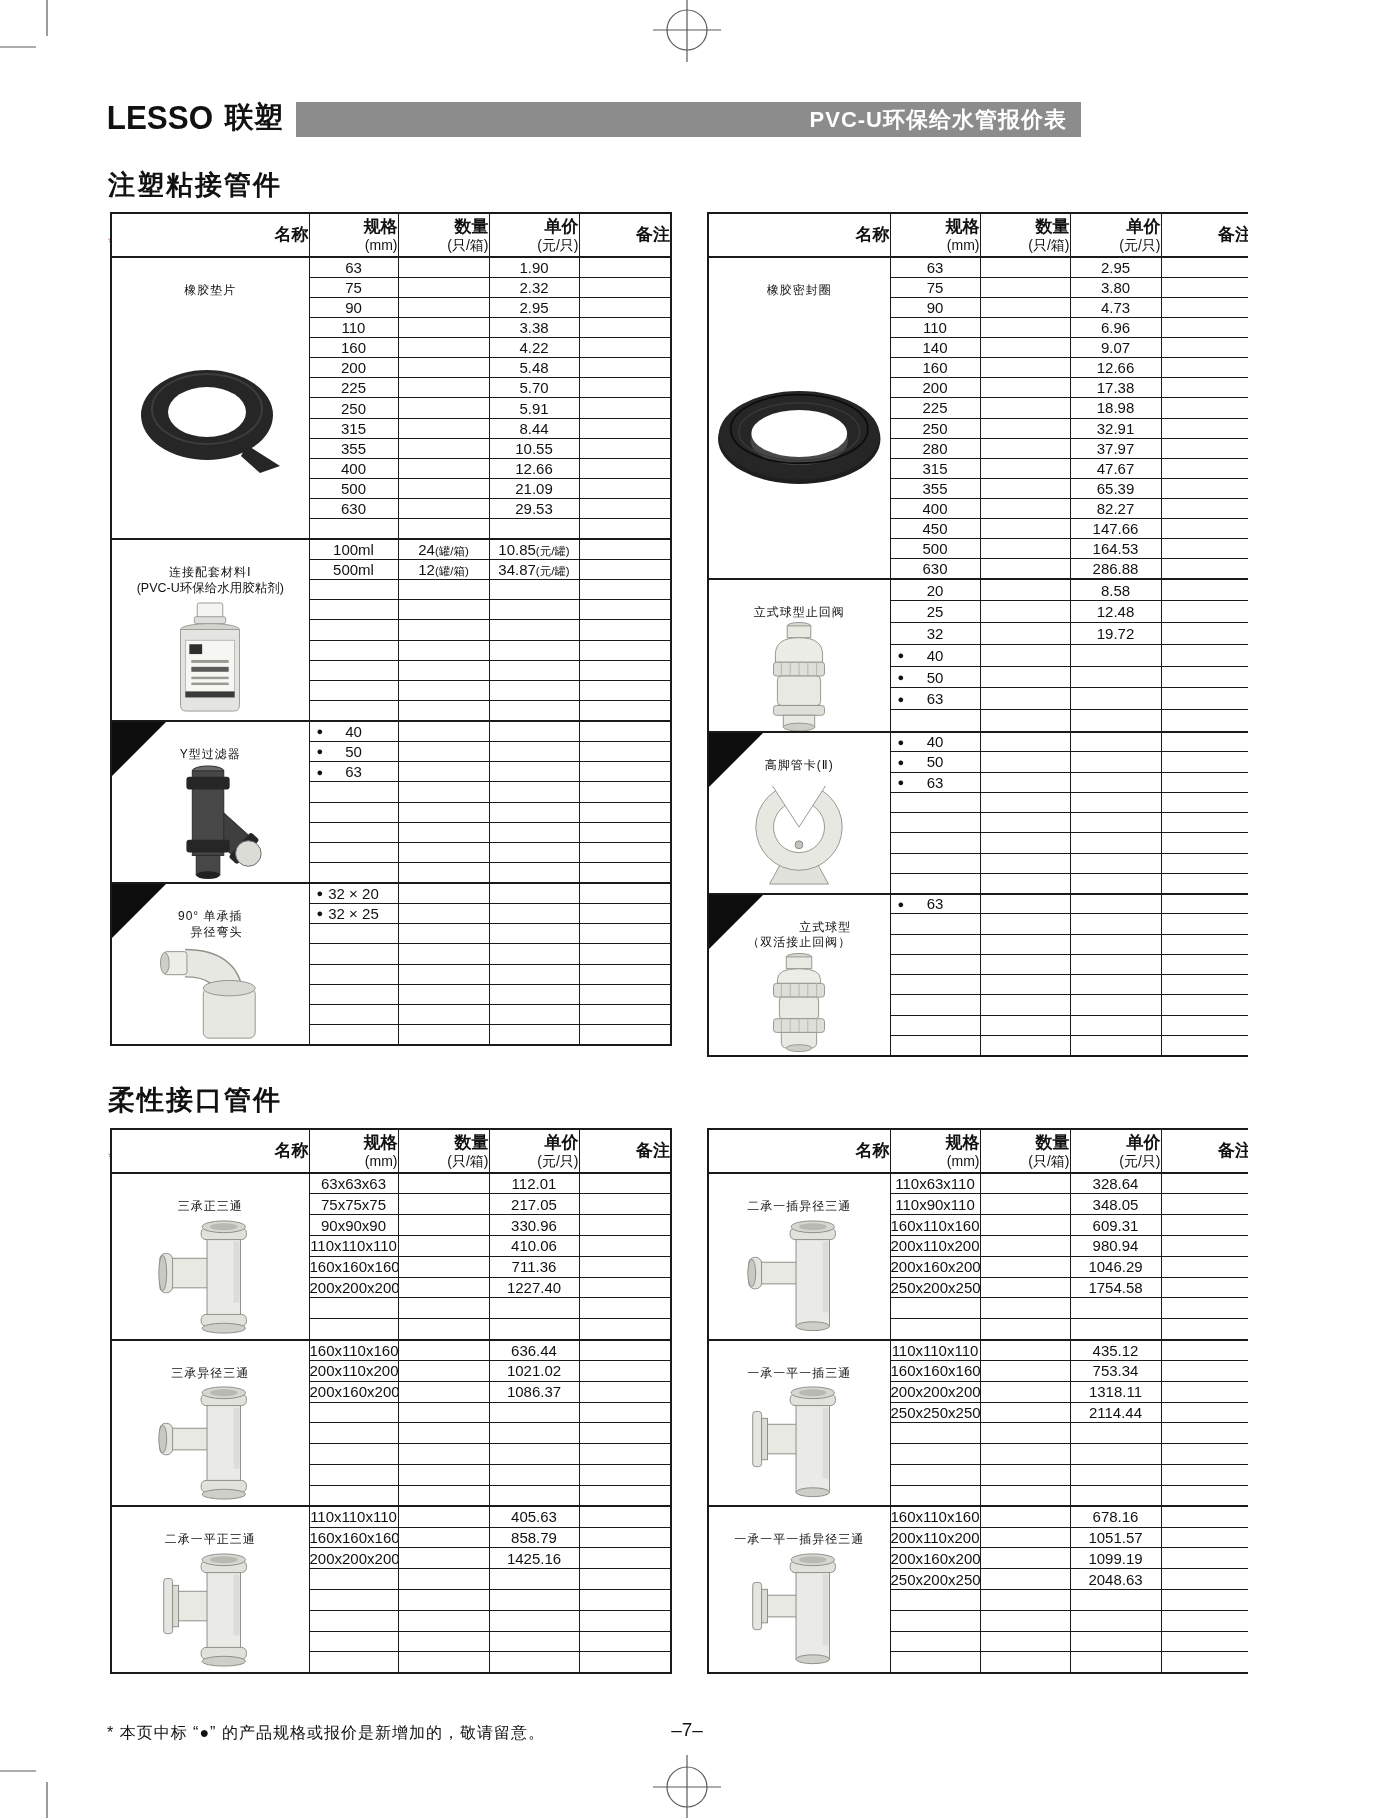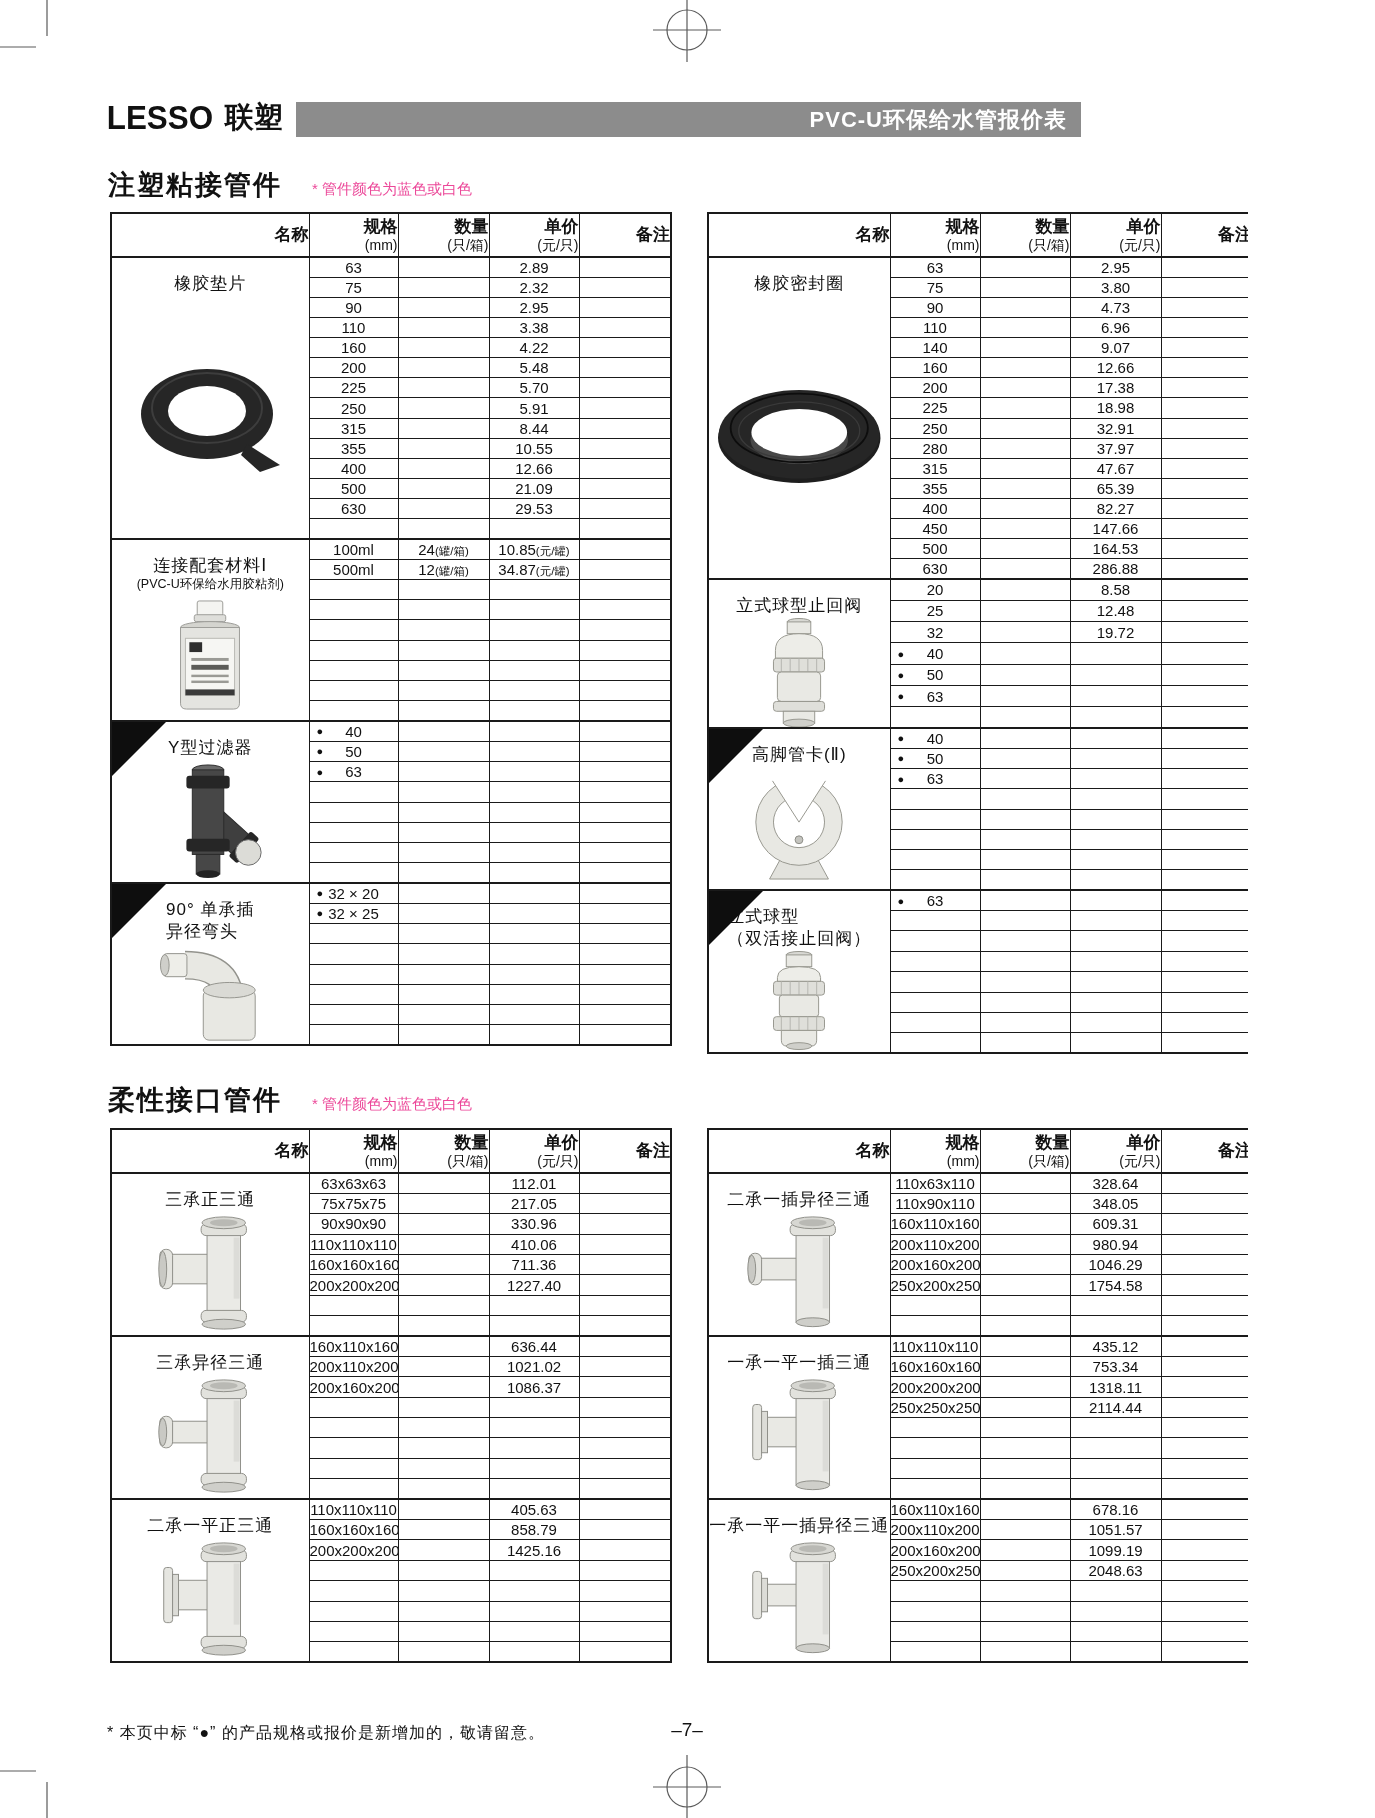--- a/index.html
+++ b/index.html
@@ -18,21 +18,21 @@
   .brand .lesso{font-size:33px;font-weight:900;letter-spacing:0px;transform:scaleX(.95);display:inline-block;}
   .brand .liansu{font-size:29px;font-weight:900;}
   .header-bar{
     position:absolute;left:296px;top:102px;width:785px;height:35px;
     display:flex;align-items:center;justify-content:flex-end;
     padding-right:14px;box-sizing:border-box;
   }
   .header-bar span{color:#fff;font-size:22px;font-weight:bold;letter-spacing:1px;}
 
   
-  .section-head{position:absolute;left:108px;display:flex;align-items:baseline;gap:30px;white-space:nowrap;}
+  .section-head{position:absolute;left:108px;display:flex;align-items:baseline;gap:30px;white-space:nowrap;flex-direction:column;}
   .section-head .t{font-size:27px;font-weight:bold;letter-spacing:2px;}
   .section-head .n{font-size:15px;color:#ec4899;}
   #sh1{top:167px;}
   #sh2{top:1082px;}
 
   
   .tbl{position:absolute;}
   #t-s1-left{left:110px;top:212px;}
   #t-s1-right{left:707px;top:212px;}
   #t-s2-left{left:110px;top:1128px;}
@@ -43,21 +43,21 @@
   .ptable thead tr{height:44px;}
   .ptable thead th{border-bottom:2px solid #1a1a1a;text-align:right;vertical-align:middle;background:#fff;}
   .hmain{display:block;font-size:17px;font-weight:bold;line-height:1.2;}
   .hunit{display:block;font-size:14px;font-weight:normal;line-height:1.1;}
   .ptable tbody tr{height:20px;}
   .ptable tbody td{font-size:15px;text-align:center;vertical-align:middle;line-height:1;}
   tr.gs td{border-top:2px solid #1a1a1a;}
 
   td.name-cell{vertical-align:top;}
   .nc-inner{position:relative;height:100%;display:flex;flex-direction:column;align-items:center;box-sizing:border-box;}
-  .pname{font-size:17px;line-height:1.3;padding-top:15px;text-align:left;letter-spacing:1px;}
+  .pname{font-size:12px;line-height:1.3;padding-top:25px;text-align:right;letter-spacing:1px;}
   .pname span{display:block;}
   .psub{font-size:12.5px;line-height:1.2;text-align:center;}
   .pimg{flex:1;display:flex;align-items:center;justify-content:center;width:100%;overflow:hidden;}
 
   .ribbon{position:absolute;left:0;top:0;width:0;height:0;border-top:54px solid #0e0e0e;border-right:54px solid transparent;}
   .ribbon-label{
     position:absolute;left:-9px;top:15px;width:58px;text-align:center;
     transform:rotate(-45deg);color:#fff;font-size:12px;font-weight:bold;letter-spacing:1px;
   }
 
@@ -150,21 +150,21 @@
                     <ellipse cx="82" cy="56" rx="66" ry="45" fill="#262626"></ellipse>
                     <polygon points="122,86 155,107 135,114 116,97" fill="#262626"></polygon>
                     <ellipse cx="82" cy="53" rx="39" ry="25" fill="#ffffff"></ellipse>
                     <ellipse cx="82" cy="50" rx="55" ry="35" fill="none" stroke="#3d3d3d" stroke-width="2"></ellipse>
                   </svg>
                 </div>
               </div>
             </td>
             <td class="spec-cell">63</td>
             <td class="qty-cell"></td>
-            <td class="price-cell">2.89</td>
+            <td class="price-cell">1.90</td>
             <td class="remark-cell"></td>
           </tr>
           <tr>
             <td class="spec-cell">75</td>
             <td class="qty-cell"></td>
             <td class="price-cell">2.32</td>
             <td class="remark-cell"></td>
           </tr>
           <tr>
             <td class="spec-cell">90</td>

